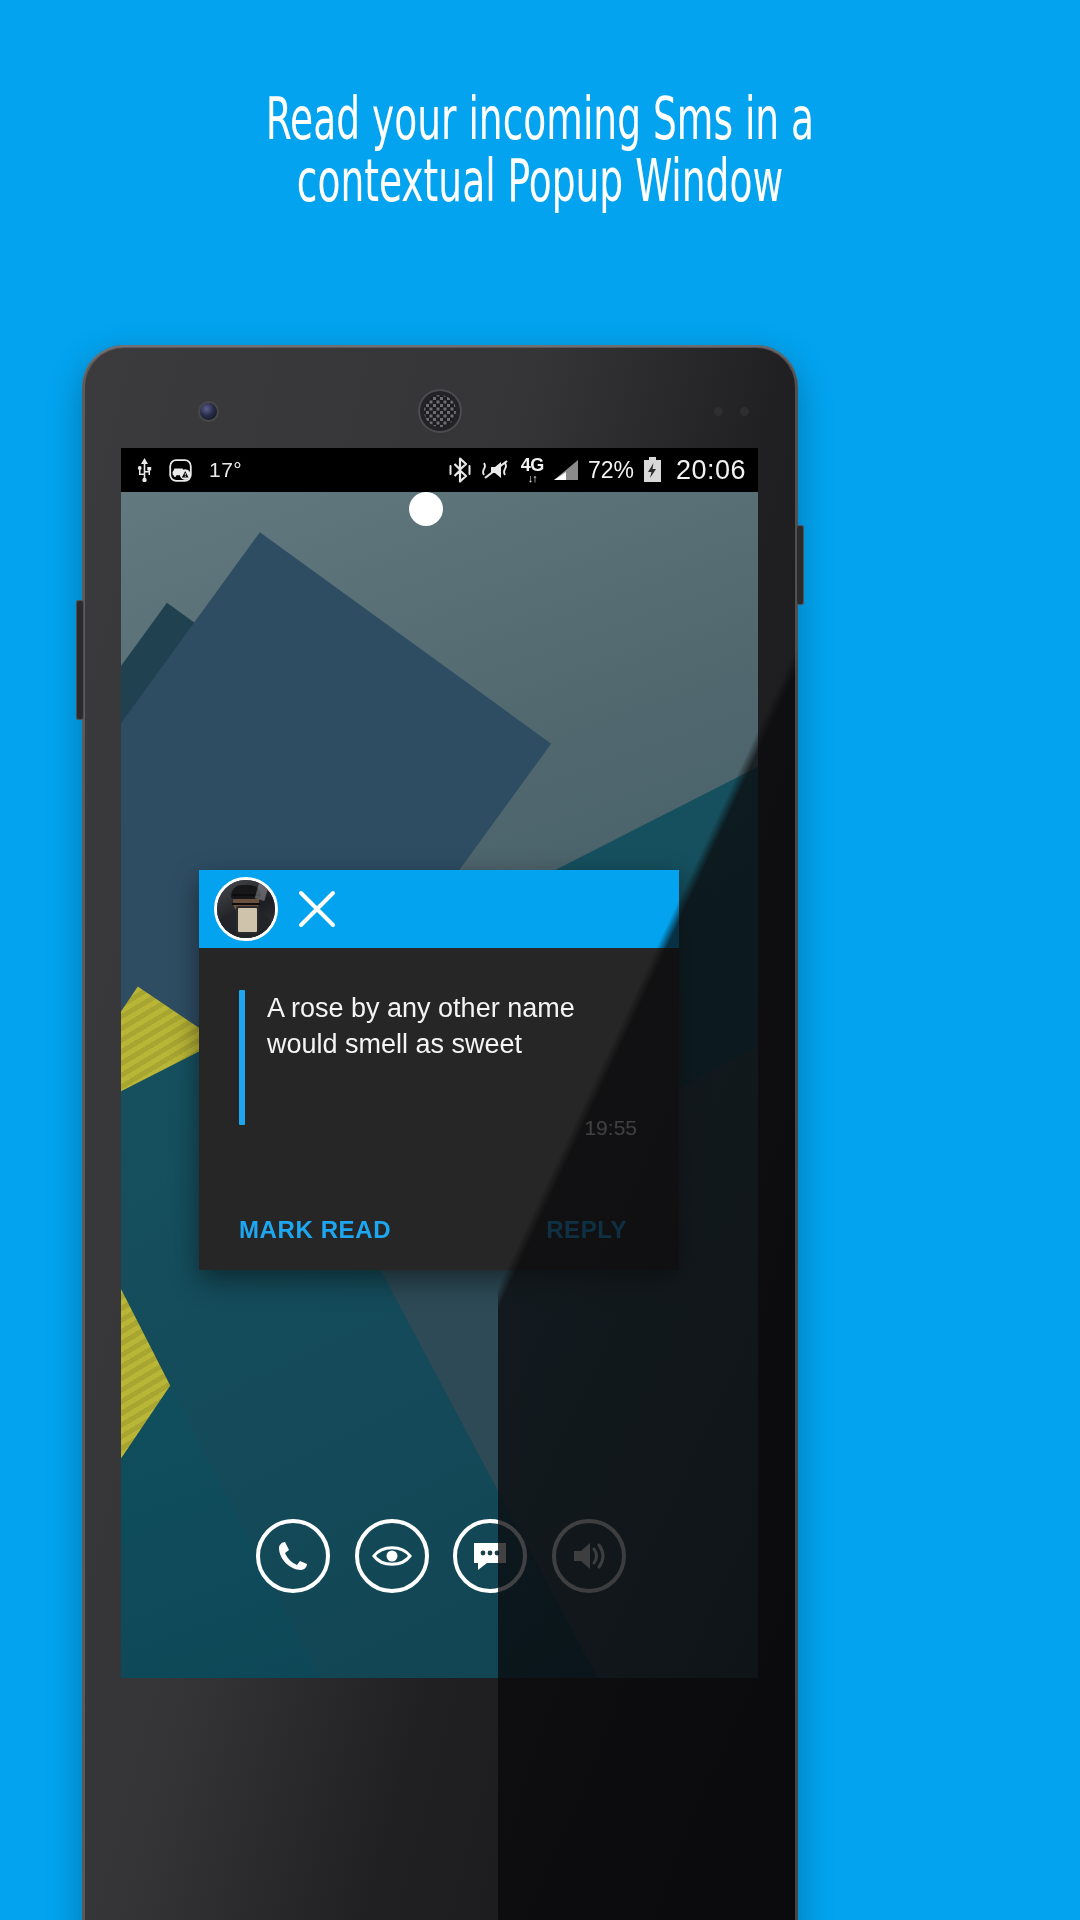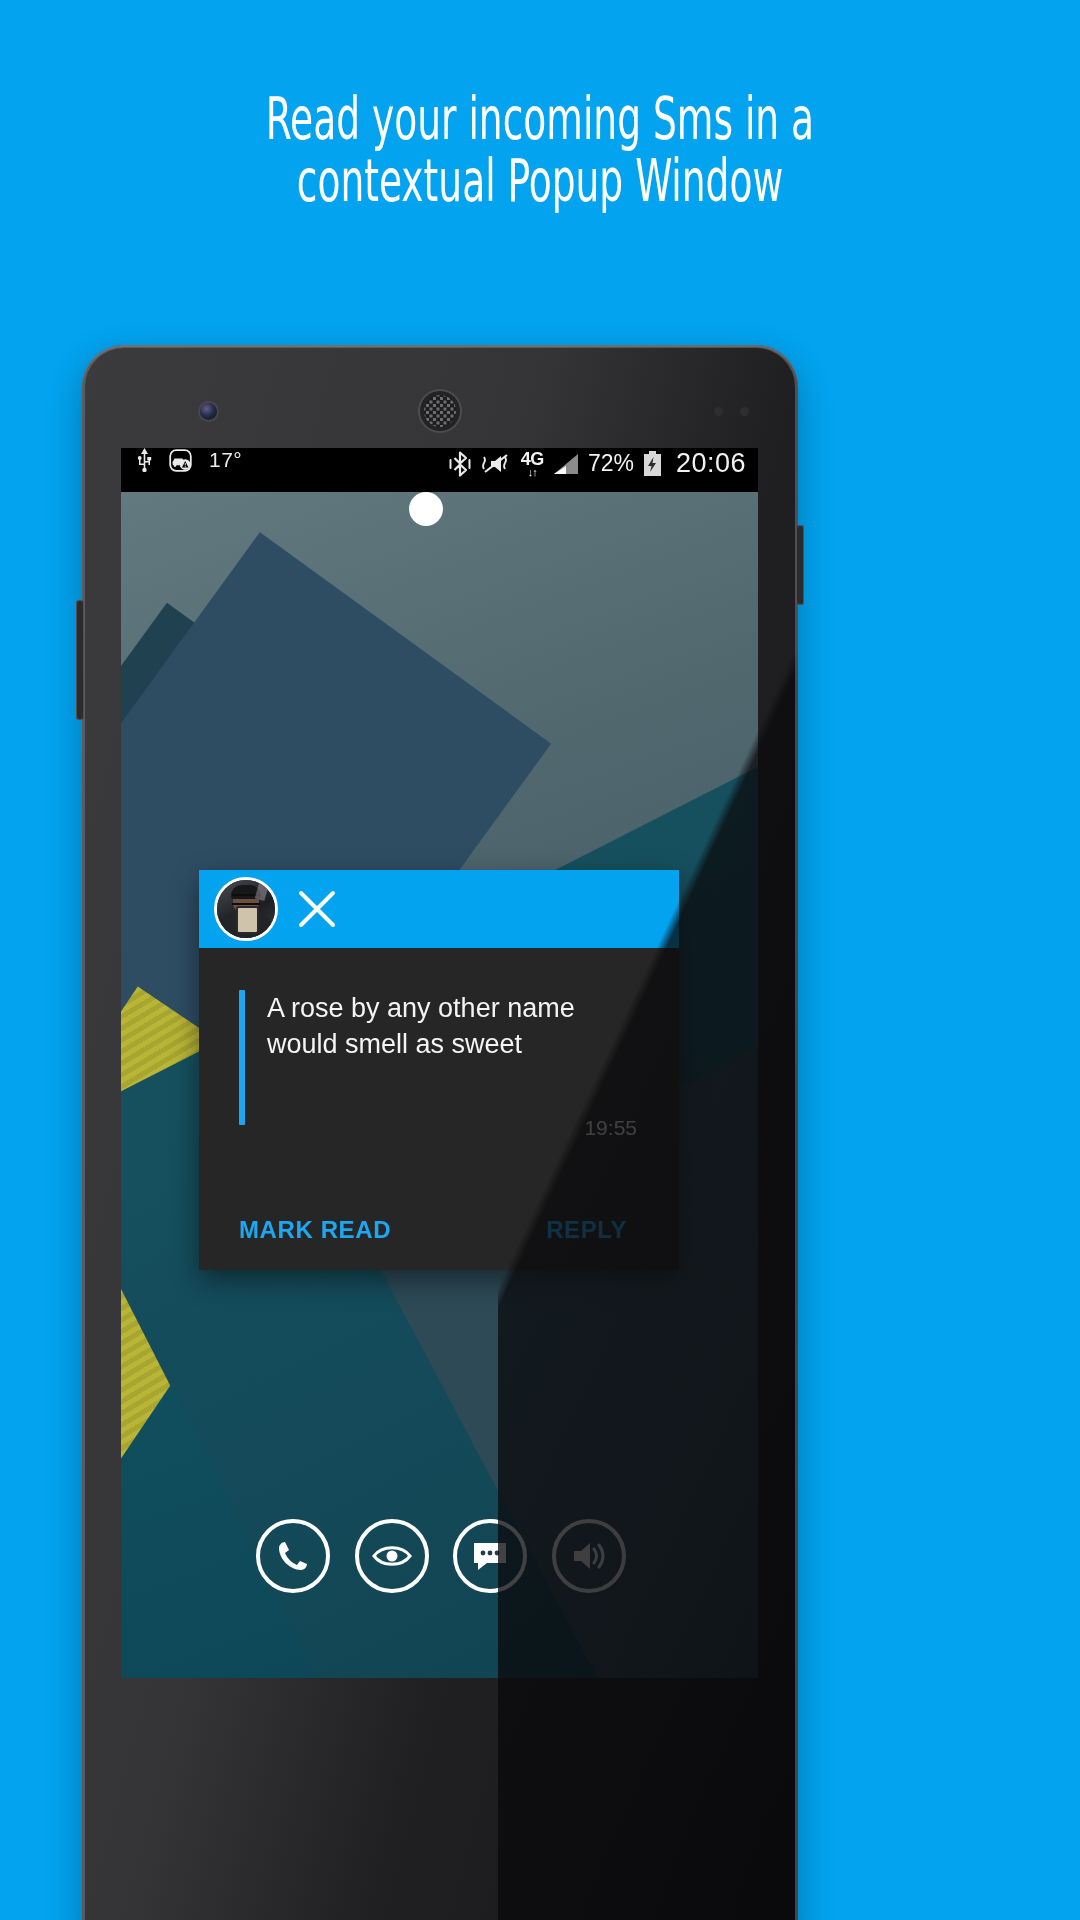--- a/index.html
+++ b/index.html
@@ -75,21 +75,21 @@
 
   
   .screen{
     position:absolute;left:39px;top:103px;width:637px;height:1230px;
     background:#0f2a33;overflow:hidden;
   }
   
   .statusbar{
     position:absolute;left:0;top:0;width:637px;height:44px;
     background:#000;color:#f2f2f2;
-    display:flex;align-items:flex-start;
+    display:flex;align-items:center;
     font-size:21px;
   }
   .sb-left{display:flex;align-items:center;gap:17px;padding-left:16px;}
   .sb-right{display:flex;align-items:center;gap:9px;margin-left:auto;padding-right:12px;}
   .sb-ico{display:inline-flex;align-items:center;justify-content:center;}
   .sb-temp{font-size:21px;color:#e9e9e9;letter-spacing:.5px;}
   .sb-4g{display:flex;flex-direction:column;align-items:center;line-height:1;}
   .sb-4g b{font-size:18px;font-weight:700;letter-spacing:-.5px;}
   .sb-4g s{font-size:11px;text-decoration:none;letter-spacing:-1px;margin-top:-1px;}
   .sb-pct{font-size:23px;letter-spacing:0px;}

